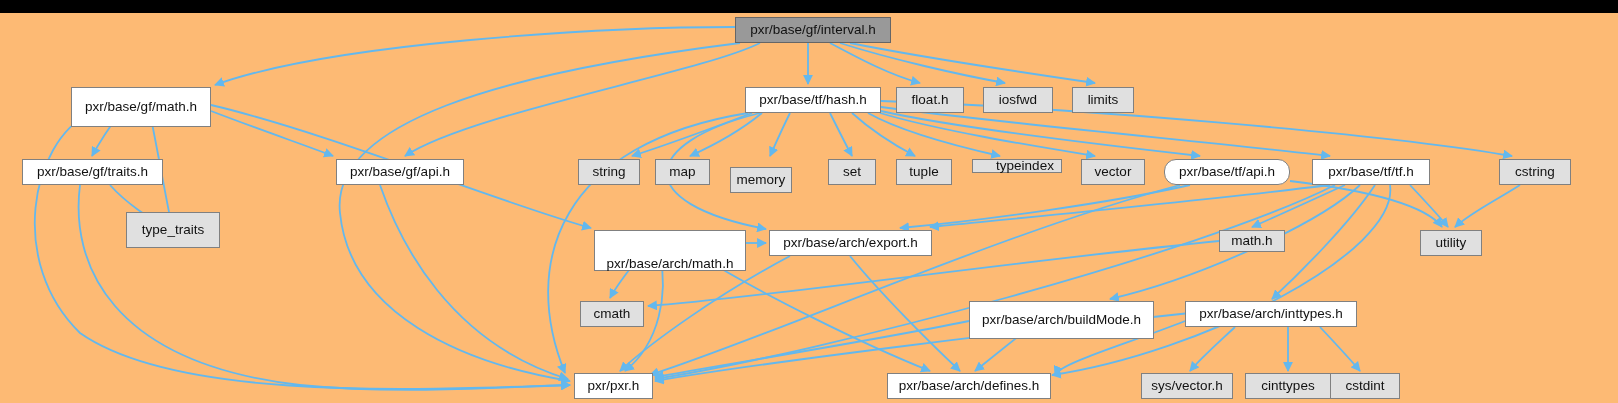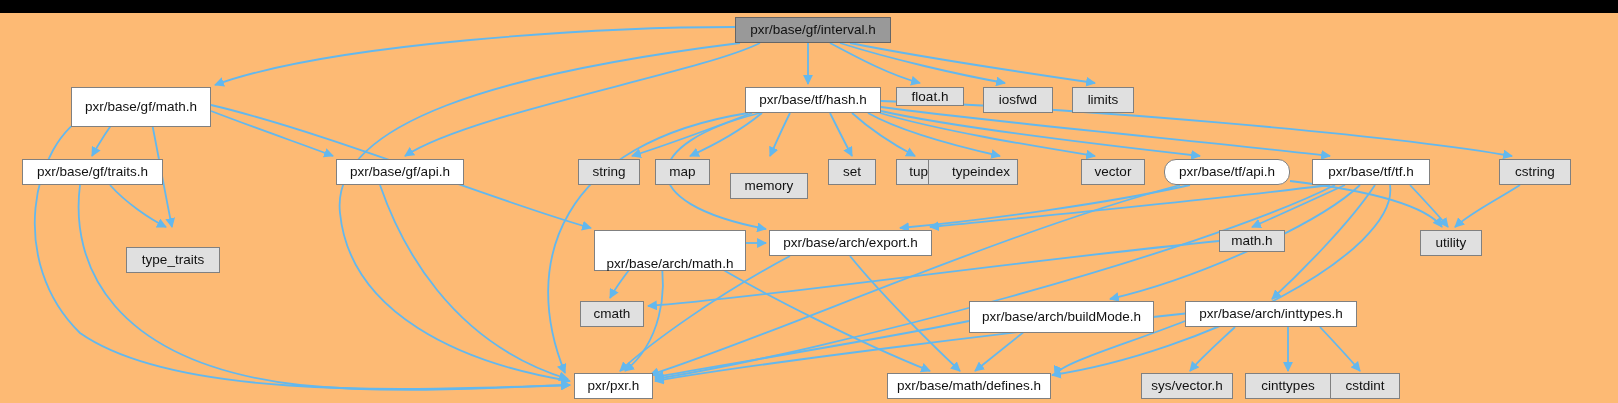--- a/index.html
+++ b/index.html
@@ -81,94 +81,94 @@
   <div id="node-layer">
       <div class="node root" style="left: 735px; top: 4px; width: 156px; height: 26px;">
         <span class="node-label">pxr/base/gf/interval.h</span>
       </div>
       <div class="node hdr" style="left: 71px; top: 74px; width: 140px; height: 40px;">
         <span class="node-label">pxr/base/gf/math.h</span>
       </div>
       <div class="node hdr" style="left: 745px; top: 74px; width: 136px; height: 26px;">
         <span class="node-label">pxr/base/tf/hash.h</span>
       </div>
-      <div class="node sys" style="left: 896px; top: 74px; width: 68px; height: 19px;">
+      <div class="node sys" style="left: 896px; top: 74px; width: 68px; height: 26px;">
         <span class="node-label">float.h</span>
       </div>
       <div class="node sys" style="left: 983px; top: 74px; width: 70px; height: 26px;">
         <span class="node-label">iosfwd</span>
       </div>
       <div class="node sys" style="left: 1072px; top: 74px; width: 62px; height: 26px; align-items: center;">
         <span class="node-label">limits</span>
       </div>
       <div class="node hdr" style="left: 22px; top: 146px; width: 141px; height: 26px;">
         <span class="node-label">pxr/base/gf/traits.h</span>
       </div>
       <div class="node hdr" style="left: 336px; top: 146px; width: 128px; height: 26px;">
         <span class="node-label">pxr/base/gf/api.h</span>
       </div>
       <div class="node sys" style="left: 578px; top: 146px; width: 62px; height: 26px;">
         <span class="node-label">string</span>
       </div>
       <div class="node sys" style="left: 655px; top: 146px; width: 55px; height: 26px;">
         <span class="node-label">map</span>
       </div>
-      <div class="node sys" style="left: 730px; top: 160px; width: 78px; height: 26px;">
+      <div class="node sys" style="left: 730px; top: 154px; width: 62px; height: 26px;">
         <span class="node-label">memory</span>
       </div>
       <div class="node sys" style="left: 828px; top: 146px; width: 48px; height: 26px;">
         <span class="node-label">set</span>
       </div>
       <div class="node sys" style="left: 896px; top: 146px; width: 56px; height: 26px;">
         <span class="node-label">tuple</span>
       </div>
-      <div class="node sys" style="left: 928px; top: 146px; width: 90px; height: 26px; padding-left: 16px;">
+      <div class="node sys" style="left: 972px; top: 146px; width: 90px; height: 14px; padding-left: 16px;">
         <span class="node-label">typeindex</span>
       </div>
       <div class="node sys" style="left: 1081px; top: 146px; width: 64px; height: 26px;">
         <span class="node-label">vector</span>
       </div>
       <div class="node hdr" style="left: 1164px; top: 146px; width: 126px; height: 26px; border-radius: 12px;">
         <span class="node-label">pxr/base/tf/api.h</span>
       </div>
       <div class="node hdr" style="left: 1312px; top: 146px; width: 118px; height: 26px; align-items: center;">
         <span class="node-label">pxr/base/tf/tf.h</span>
       </div>
       <div class="node sys" style="left: 1499px; top: 146px; width: 72px; height: 26px;">
         <span class="node-label">cstring</span>
       </div>
-      <div class="node sys" style="left: 126px; top: 234px; width: 94px; height: 26px;">
+      <div class="node sys" style="left: 126px; top: 199px; width: 94px; height: 36px;">
         <span class="node-label">type_traits</span>
       </div>
       <div class="node hdr" style="left: 594px; top: 217px; width: 152px; height: 41px; align-items: flex-end;">
         <span class="node-label">pxr/base/arch/math.h</span>
       </div>
       <div class="node hdr" style="left: 769px; top: 217px; width: 163px; height: 26px;">
         <span class="node-label">pxr/base/arch/export.h</span>
       </div>
       <div class="node sys" style="left: 1219px; top: 217px; width: 66px; height: 22px;">
         <span class="node-label">math.h</span>
       </div>
       <div class="node sys" style="left: 1420px; top: 217px; width: 62px; height: 26px;">
         <span class="node-label">utility</span>
       </div>
       <div class="node sys" style="left: 580px; top: 288px; width: 64px; height: 26px;">
         <span class="node-label">cmath</span>
       </div>
-      <div class="node hdr" style="left: 969px; top: 288px; width: 185px; height: 32px;">
+      <div class="node hdr" style="left: 969px; top: 288px; width: 185px; height: 38px;">
         <span class="node-label">pxr/base/arch/buildMode.h</span>
       </div>
       <div class="node hdr" style="left: 1185px; top: 288px; width: 172px; height: 26px;">
         <span class="node-label">pxr/base/arch/inttypes.h</span>
       </div>
       <div class="node hdr" style="left: 574px; top: 360px; width: 79px; height: 26px;">
         <span class="node-label">pxr/pxr.h</span>
       </div>
       <div class="node hdr" style="left: 887px; top: 360px; width: 164px; height: 26px;">
-        <span class="node-label">pxr/base/math/defines.h</span>
+        <span class="node-label">pxr/base/arch/defines.h</span>
       </div>
       <div class="node sys" style="left: 1141px; top: 360px; width: 92px; height: 26px;">
         <span class="node-label">sys/vector.h</span>
       </div>
       <div class="node sys" style="left: 1245px; top: 360px; width: 86px; height: 26px;">
         <span class="node-label">cinttypes</span>
       </div>
       <div class="node sys" style="left: 1330px; top: 360px; width: 70px; height: 26px;">
         <span class="node-label">cstdint</span>
       </div>

